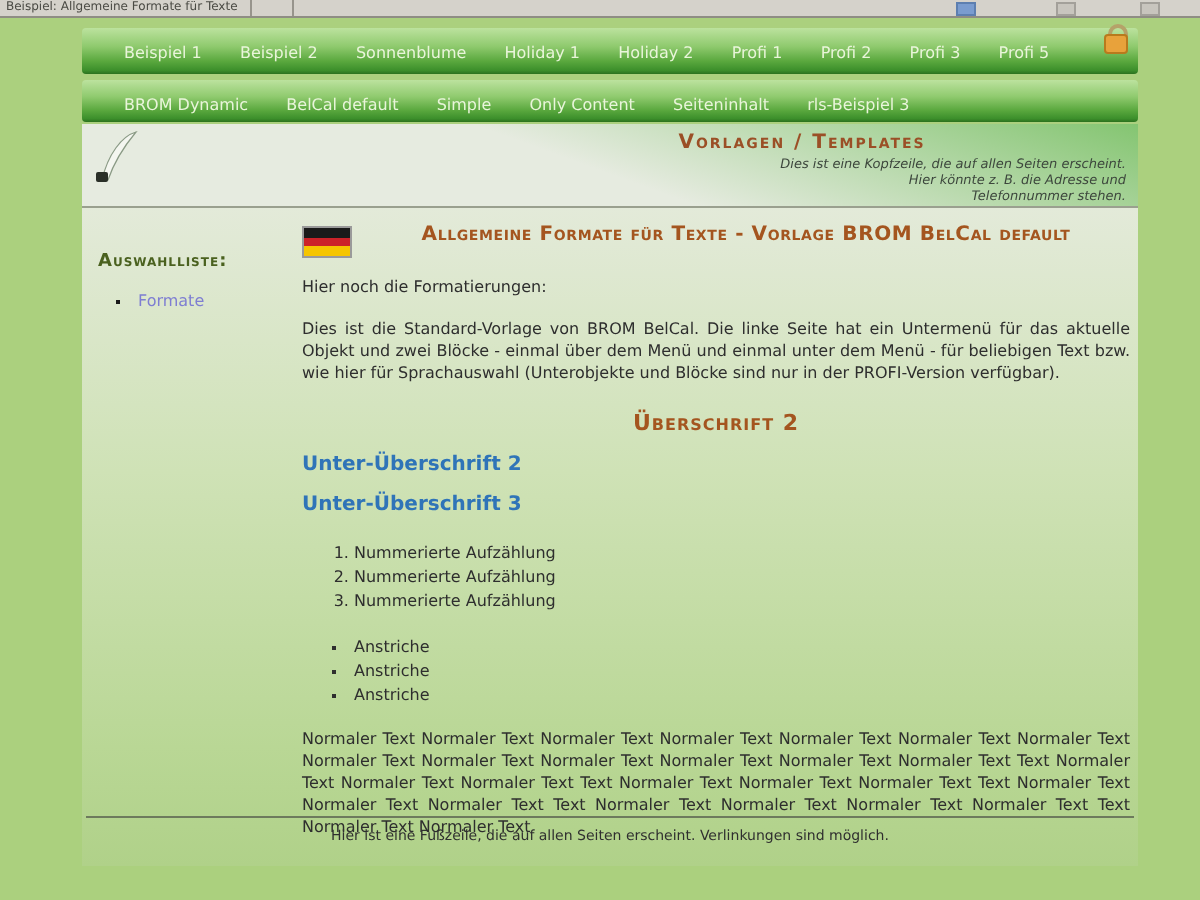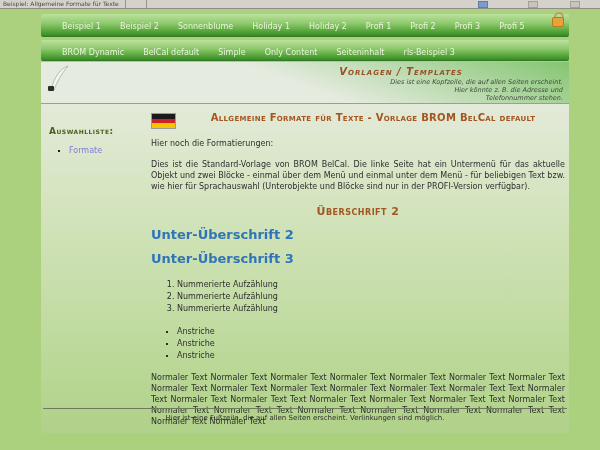--- a/index.html
+++ b/index.html
@@ -34,21 +34,21 @@
 
   
   .header{position:absolute;left:41px;top:62px;width:528px;height:41px;
           background:linear-gradient(200deg,#84c571 0%,rgba(230,235,224,0) 52%),#e6ebe0;
           border-bottom:1px solid #9aa08f;}
   .logo{position:absolute;left:6px;top:3px;display:flex;align-items:flex-start;}
   .quill{width:22px;height:26px;}
   .logo-text .brand{font-size:17px;font-weight:bold;color:#135c13;letter-spacing:1px;line-height:18px;}
   .logo-text .brand-sub{font-size:8px;font-weight:bold;color:#1b1b1b;letter-spacing:0.4px;}
   .header-title{position:absolute;left:250px;top:4px;width:220px;text-align:center;
-                font-size:10px;font-weight:bold;font-variant:small-caps;color:#9b4f26;letter-spacing:1px;font-style:italic;}
+                font-size:10px;font-weight:bold;font-variant:small-caps;color:#9b4f26;letter-spacing:1px;}
   .header-note{position:absolute;right:6px;top:16px;text-align:right;font-size:6.5px;font-style:italic;
                color:#3c463c;line-height:8px;white-space:pre-line;}
 
   
   .content{position:absolute;left:41px;top:104px;width:528px;height:329px;
            background:linear-gradient(#e3ead9 0%,#cfe2b6 40%,#b9d795 82%,#b0d189 100%);
            display:flex;flex-direction:column;}
   .cols{display:flex;flex:1;min-height:0;}
   .sidebar{width:100px;flex:none;padding:22px 0 0 8px;box-sizing:border-box;}
   .sidebar-title{font-size:9px;font-weight:bold;font-variant:small-caps;color:#4a611f;letter-spacing:0.5px;}
@@ -64,21 +64,21 @@
   .flag .b{background:#1a1a1a;}
   .flag .r{background:#cc2229;}
   .flag .g{background:#f6c500;}
   .page-heading{margin-left:30px;text-align:center;font-size:10px;font-weight:bold;
                 font-variant:small-caps;color:#a4551f;letter-spacing:0.3px;}
   .para{font-size:8px;line-height:11px;margin:10px 0 0;}
   .just{text-align:justify;}
   .preline{white-space:pre-line;}
   .h1{margin-top:13px;text-align:center;font-size:11px;font-weight:bold;
       font-variant:small-caps;color:#a4551f;letter-spacing:0.5px;}
-  .h2{margin-top:9px;font-size:13px;font-weight:bold;color:#2f74b8;}
+  .h2{margin-top:9px;font-size:10px;font-weight:bold;color:#2f74b8;}
   .main ol{margin:13px 0 0 0;padding-left:26px;font-size:8px;line-height:12px;}
   .main ul{margin:11px 0 0 0;padding-left:26px;list-style:square;font-size:8px;line-height:12px;}
 
   .footer{flex:none;margin:0 2px;border-top:1px solid #6d7a5d;padding:5px 0 11px;
           text-align:center;font-size:7px;color:#2f2f2f;}
 </style>
 </head>
 <body>
 
 <div class="screen">

